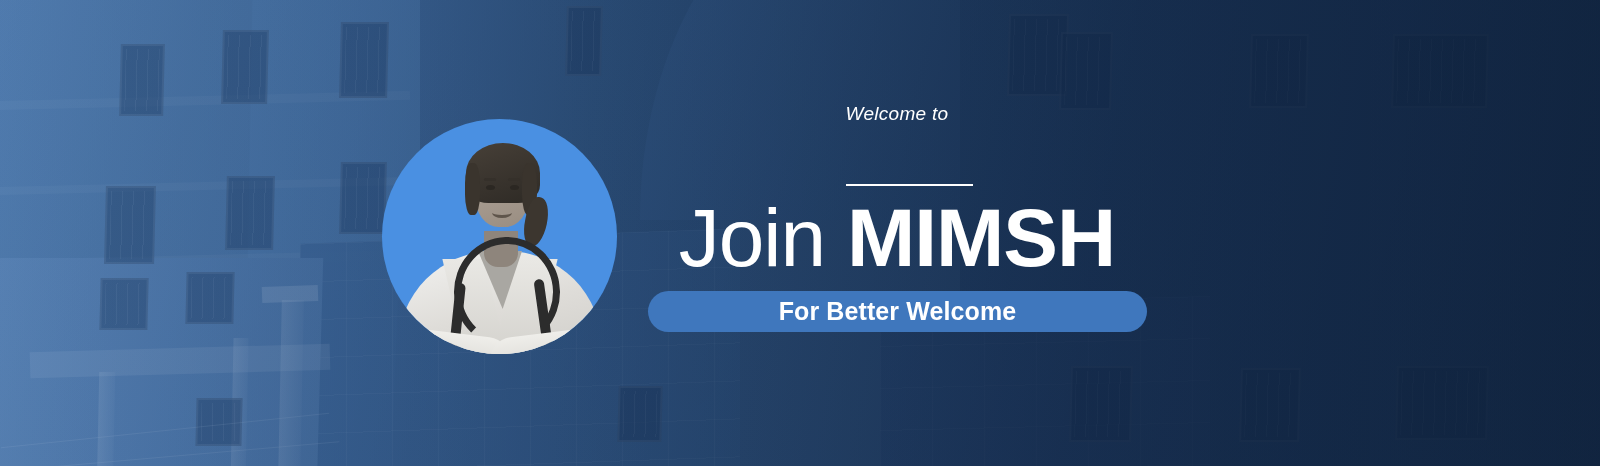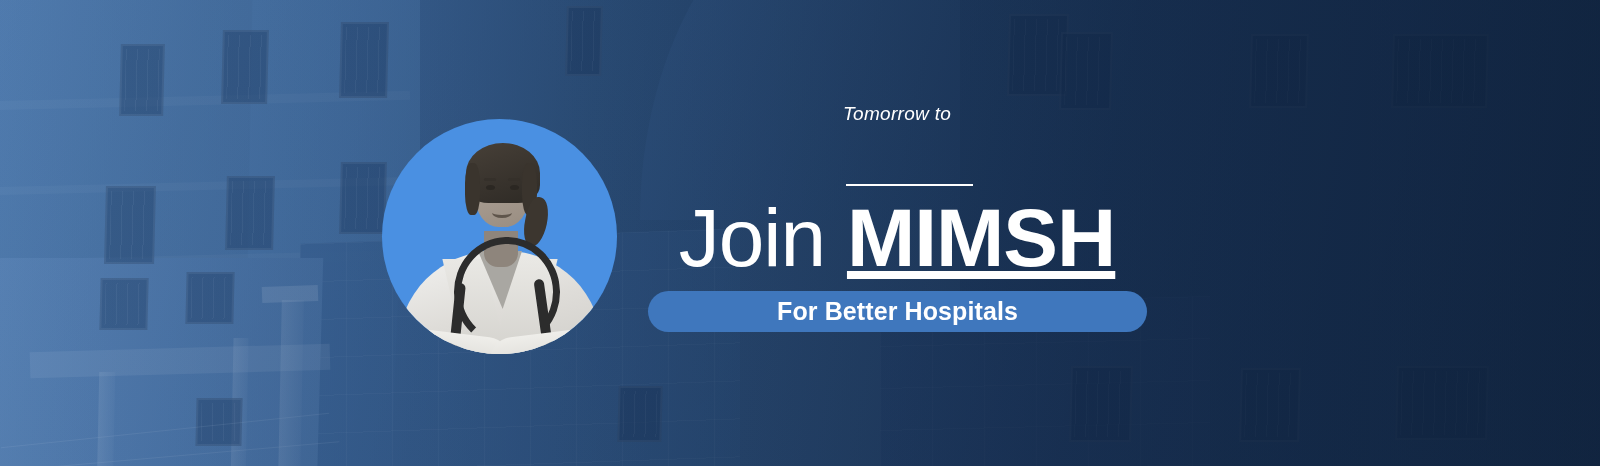--- a/index.html
+++ b/index.html
@@ -384,21 +384,21 @@
     position: absolute;
     left: 640px; top: 196px;
     width: 514px;
     text-align: center;
     color: #ffffff;
     font-size: 82px;
     line-height: 84px;
     white-space: nowrap;
   }
   .headline .light { font-weight: 300; letter-spacing: -1px; }
-  .headline .bold  { font-weight: bold; letter-spacing: -1px; text-decoration: underline; }
+  .headline .bold  { font-weight: bold; letter-spacing: -1px; }
 
   .cta {
     position: absolute;
     left: 648px; top: 291px;
     width: 499px; height: 41px;
     border-radius: 21px;
     background: #3f77bd;
     color: #ffffff;
     font-size: 25px;
     font-weight: 600;
@@ -488,25 +488,25 @@
         <div class="steth-tube steth-main"></div>
         <div class="steth-left"></div>
         <div class="steth-right"></div>
         <div class="steth-bell"></div>
         <div class="steth-bell2"></div>
         <div class="doc-arm-l"></div>
         <div class="doc-arm-r"></div>
       </div>
     </div>
 
-    <div class="welcome">Tomorrow to</div>
+    <div class="welcome">Welcome to</div>
 
 
     <div class="divider"></div>
 
     <div class="headline">
       <span class="light">Join </span><span class="bold">MIMSH</span>
     </div>
 
-    <button class="cta">For Better Hospitals</button>
+    <button class="cta">For Better Welcome</button>
 
   </div>
 </div>
 
 </body></html>

